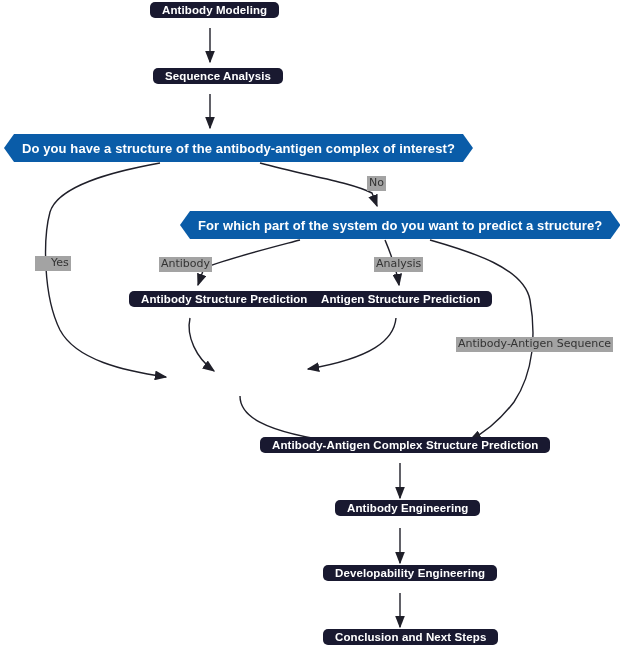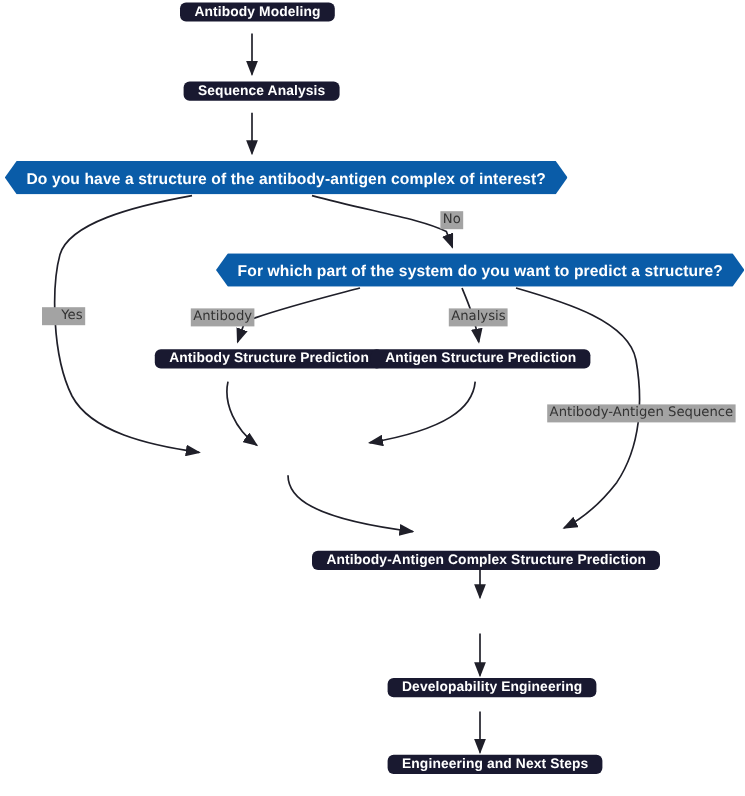--- a/index.html
+++ b/index.html
@@ -134,31 +134,34 @@
 
   <div class="node node-process" style="left:95px; top:291px;margin-left:34px;">
     <span>Antibody Structure Prediction</span>
   </div>
 
   <div class="node node-process" style="left:309px; top:291px;">
     <span>Antigen Structure Prediction</span>
   </div>
 
 
-  <div class="node node-process" style="left:260px; top:459px;">
+  <div class="node node-process" style="left:260px; top:437px;">
     <span>Antibody-Antigen Complex Structure Prediction</span>
   </div>
 
+  <div class="node node-process" style="left:335px; top:500px;">
+    <span>Antibody Engineering</span>
+  </div>
 
   <div class="node node-process" style="left:323px; top:565px;">
     <span>Developability Engineering</span>
   </div>
 
   <div class="node node-process" style="left:323px; top:629px;">
-    <span>Engineering and Next Steps</span>
+    <span>Conclusion and Next Steps</span>
   </div>
 
   <div class="edge-label" style="left:35px; top:256px;padding-left:16px;">Yes</div>
 
   <div class="edge-label" style="left:367px; top:176px;">No</div>
 
   <div class="edge-label" style="left:159px; top:257px;">Antibody</div>
 
   <div class="edge-label" style="left:374px; top:257px;">Analysis</div>
 

